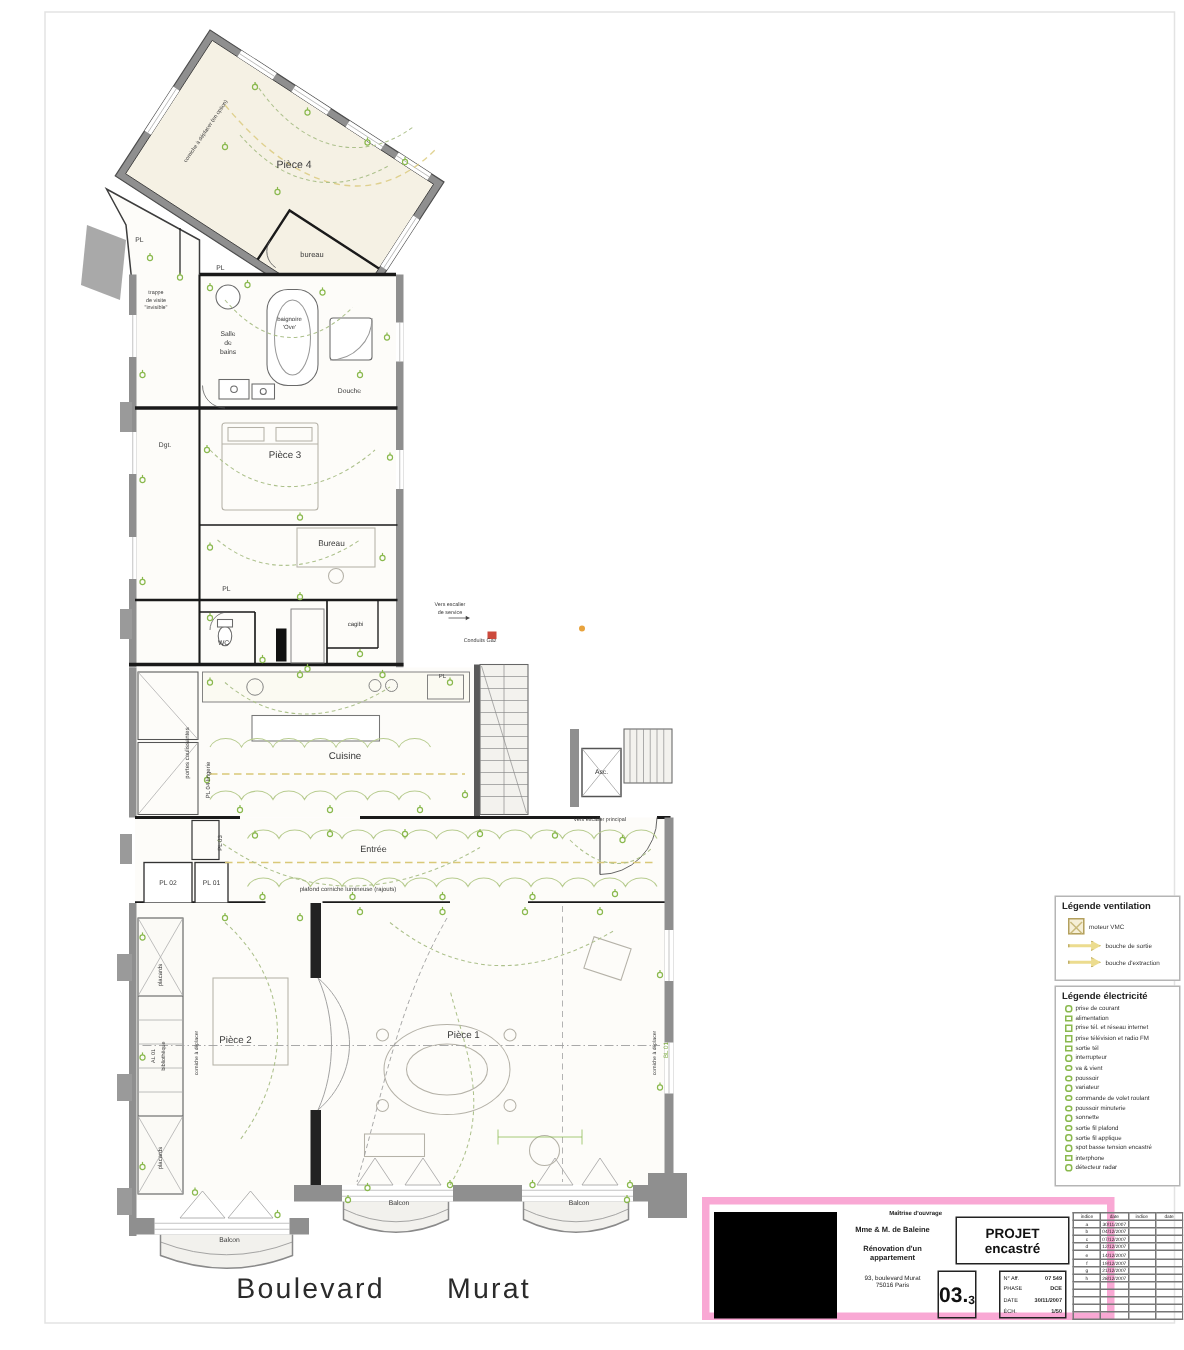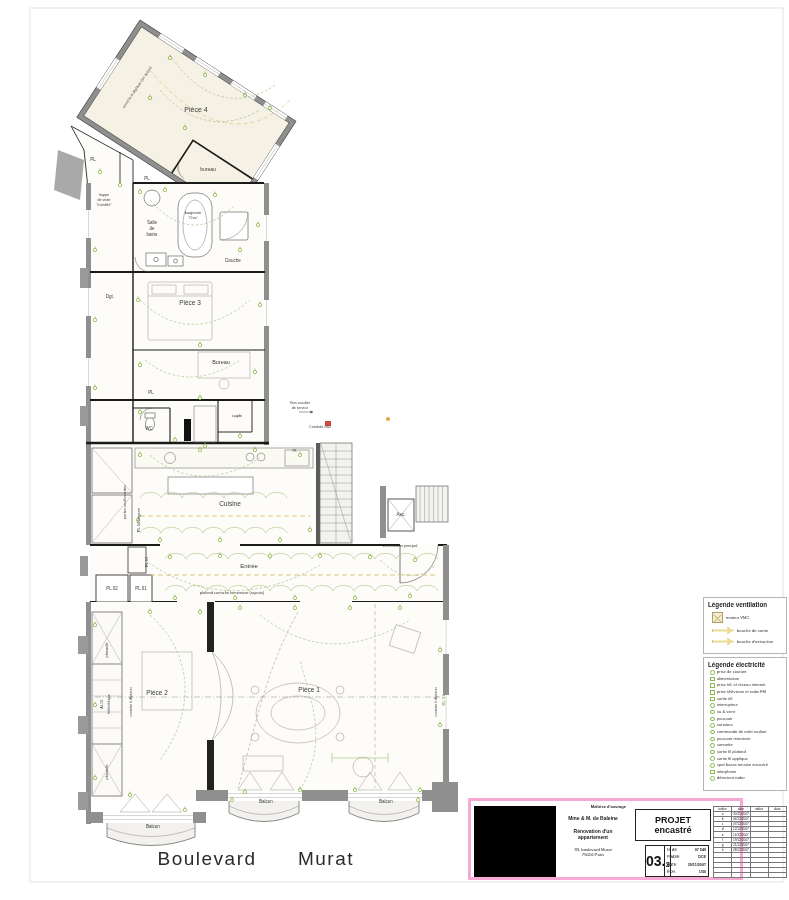--- a/index.html
+++ b/index.html
@@ -18,32 +18,32 @@
   .lv-row{display:flex;align-items:center;gap:3px;margin:4px 0 0 8px;font-size:4.2px;color:#333;}
   .vbox{width:9px;height:9px;border:1px solid #b3a05e;background:#f6efd7;position:relative;flex:0 0 auto;}
   .vbox::before,.vbox::after{content:"";position:absolute;left:-1px;right:-1px;top:50%;border-top:.7px solid #c9b97a;}
   .vbox::before{transform:rotate(45deg);} .vbox::after{transform:rotate(-45deg);}
   .varrow{width:20px;height:5px;background:#ecdc8f;border:.6px solid #bfae6b;flex:0 0 auto;
           clip-path:polygon(0 35%,70% 35%,70% 0,100% 50%,70% 100%,70% 65%,0 65%);}
   .le-row{display:flex;align-items:center;gap:2.5px;margin:2.15px 0 0 6px;font-size:4.1px;color:#333;line-height:4.4px;}
   .eic{width:4.5px;height:4.5px;border:.7px solid #8ab94e;flex:0 0 auto;box-sizing:border-box;background:#fdfff8;}
   .eic.r{border-radius:50%;}
 
-  .tblock{position:absolute;left:468px;top:798px;width:275px;height:82px;border:3px solid #f9a8d4;background:#fff;box-sizing:border-box;}
+  .tblock{position:absolute;left:468px;top:798px;width:275px;height:82px;border:5px solid #f9a8d4;background:#fff;box-sizing:border-box;}
   .tb-logo{position:absolute;left:3px;top:5px;width:82px;height:71px;background:#000;}
   .tb-client{position:absolute;left:88px;top:4px;width:68px;height:73px;text-align:center;color:#222;}
   .tb-mo{text-align:right;font-size:4px;font-weight:bold;line-height:4.5px;padding-right:1px;}
   .tb-name{font-size:5px;font-weight:bold;margin-top:5px;}
   .tb-proj{font-size:5px;font-weight:bold;margin-top:7px;}
   .tb-proj2{font-size:5px;font-weight:bold;}
   .tb-addr{font-size:4.2px;margin-top:7px;} .tb-addr2{font-size:4.2px;}
   .tb-doc{position:absolute;left:164px;top:8px;width:74px;height:30px;border:1.3px solid #222;
           display:flex;flex-direction:column;align-items:center;justify-content:center;}
   .tb-doc1,.tb-doc2{font-size:9px;font-weight:bold;color:#111;line-height:10px;}
-  .tb-num{position:absolute;left:174px;top:44px;width:26px;height:32px;border:1.3px solid #222;
+  .tb-num{position:absolute;left:152px;top:44px;width:26px;height:32px;border:1.3px solid #222;
           display:flex;align-items:center;justify-content:center;box-sizing:border-box;}
   .tb-num .big{font-size:14px;font-weight:bold;color:#111;}
   .tb-num .small{font-size:8px;font-weight:bold;color:#111;margin-top:6px;}
   .tb-fields{position:absolute;left:193px;top:44px;width:45px;height:32px;border:1px solid #222;
              box-sizing:border-box;padding:2px 2px;display:flex;flex-direction:column;justify-content:space-between;}
   .tb-frow{display:flex;justify-content:space-between;font-size:3.7px;color:#222;}
   .tb-frow .fl{font-weight:normal;} .tb-frow .fv{font-weight:bold;}
   .tb-rev{position:absolute;left:242px;top:5px;width:74px;height:71px;}
   .tb-rev table{border-collapse:collapse;width:100%;table-layout:fixed;}
   .tb-rev th,.tb-rev td{border:.5px solid #777;height:4.1px;padding:0;font-size:3.2px;

